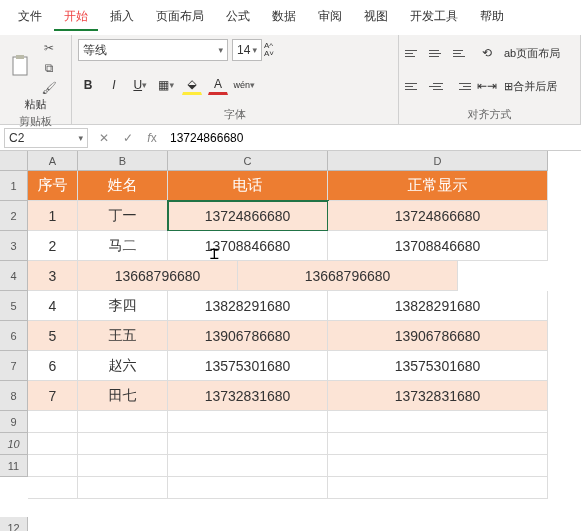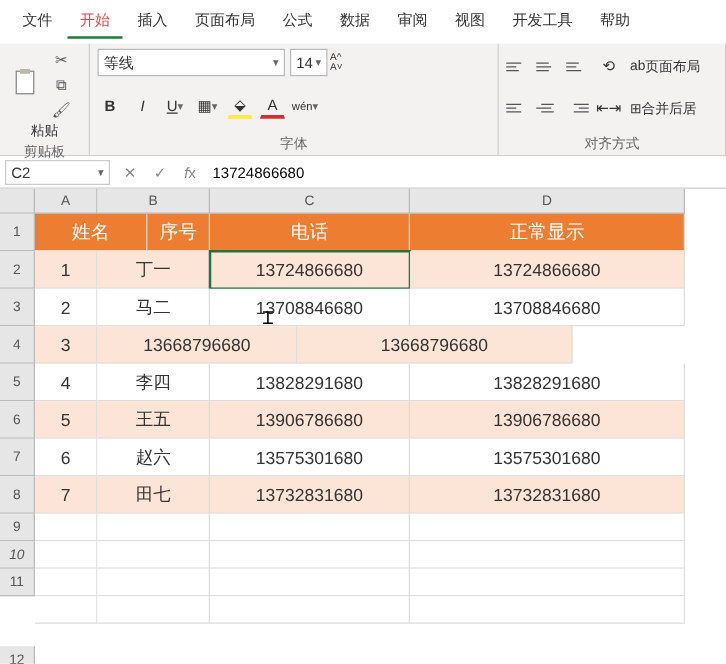--- a/index.html
+++ b/index.html
@@ -189,22 +189,22 @@
   </div>
   <div>
     <div class="colhdrs">
       <div class="colhdr colA">A</div>
       <div class="colhdr colB">B</div>
       <div class="colhdr colC">C</div>
       <div class="colhdr colD">D</div>
     </div>
     <div class="cells" id="cells">
         <div class="row hdr-row">
+          <div class="cell colA">序号</div>
           <div class="cell colB">姓名</div>
-          <div class="cell colA">序号</div>
           <div class="cell colC">电话</div>
           <div class="cell colD">正常显示</div>
         </div>
         <div class="row stripe">
           <div class="cell colA">1</div>
           <div class="cell colB">丁一</div>
           <div class="cell colC sel">13724866680</div>
           <div class="cell colD">13724866680</div>
         </div>
         <div class="row ">

